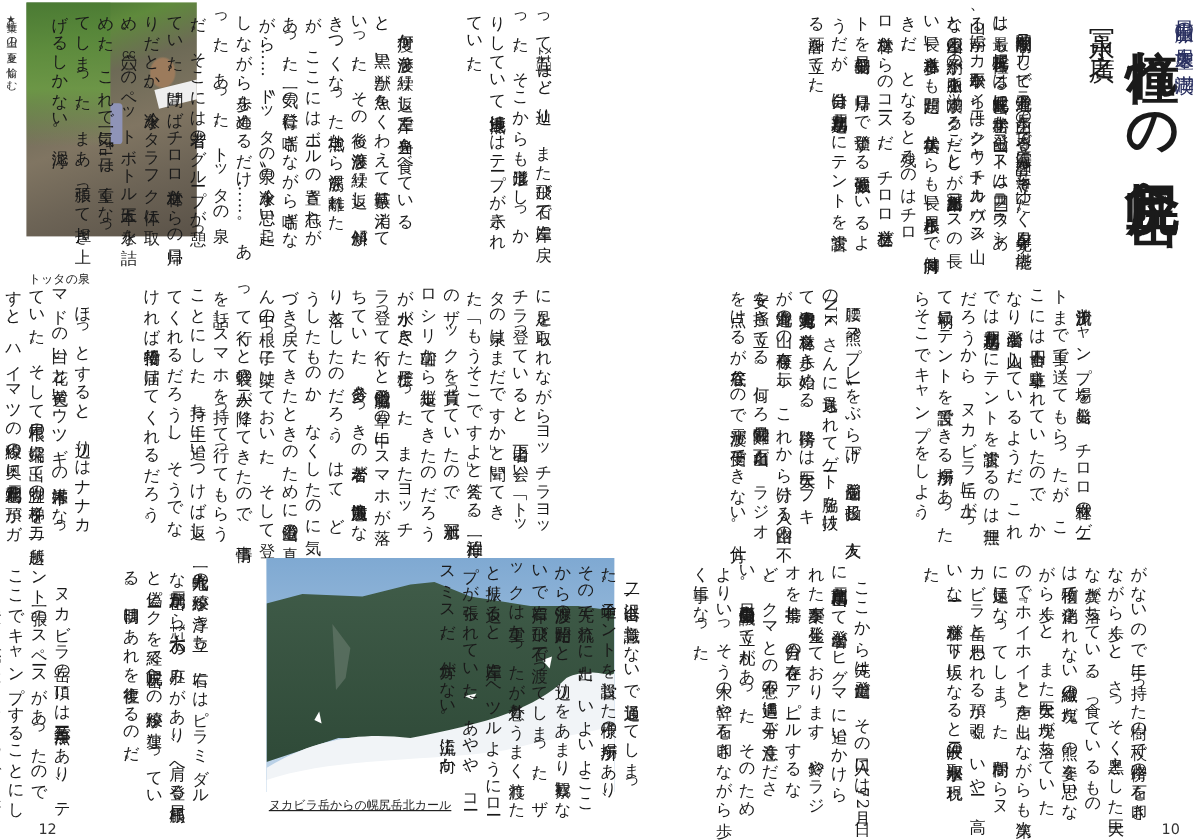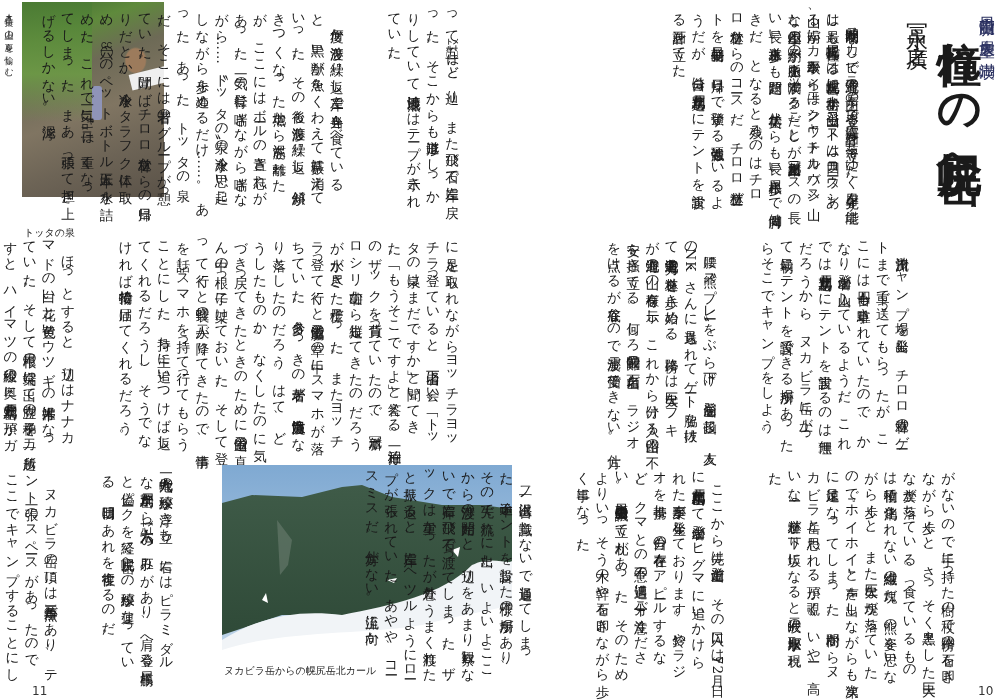--- a/index.html
+++ b/index.html
@@ -49,21 +49,21 @@
     <span class="para noindent">に足を取られながらヨッチラヨッチラ登っていると、下山者に会い、「トッタの泉はまだですか」と聞いてきた。「もうそこですよ」と答える。一泊程度のザックを背負っていたので、新冠ポロシリ山荘から縦走してきたのだろうが水が尽きた様子だった。またヨッチラ登って行くと登山道脇の草の中にスマホが落ちていた。多分さっきの若者が、注意力散漫になり落としたのだろう。はて、どうしたものか。なくしたのに気づき戻ってきたときのために登山道の真ん中の根っ子に架けておいた。そして登って行くと軽装の二人が降りてきたので、事情を話しスマホを持って行ってもらうことにした。持ち主に追いつけば返してくれるだろうし、そうでなければ拾得物で届けてくれるだろう。</span>
     <span class="para">ほっとすると、辺りはナナカマドの白い花と黄色いウツギの灌木帯になっていた。そして尾根の突端に出て脚立の梯子を二カ所越すと、ハイマツの稜線の奥に北戸蔦別岳の頂がガスの間に見え始めた。目線を右に振ると幌尻岳とその北カールがガスの切れ間に覗いた。おお、あれだ、あれだ。ガスはどんどん晴れていき、北にはチロロ西峰とチロロ岳が雲海の上に頭を現し、正面左には北戸蔦別岳から</span>
   </div>
 
   <div class="vblock" style="left:10px;top:466px;width:204px;height:210px;">
     <span class="para noindent">一九六七峰の稜線が浮き立ち、右にはピラミダルな戸蔦別岳から一七六六㍍の肛みがあり、肩へ登る尾根筋と偽ピークを経て幌尻岳への稜線が連なっている。明日はあれを往復するのだ。</span>
     <span class="para">ヌカビラ岳の頂には三等三角点があり、テント一張のスペースがあったのでここでキャンプすることにした。東から風が吹いていたので出入口は西に向けた。</span>
     
   </div>
 
-  <div class="pagenum" style="left:32px;">11</div>
+  <div class="pagenum" style="left:32px;">12</div>
 </div>
 
 <div class="photo photo-mountain">
   <svg width="290" height="195" viewBox="0 0 290 195">
     <defs>
       <linearGradient id="sky" x1="0" y1="0" x2="0" y2="1">
         <stop offset="0" stop-color="#7fa9d2"></stop>
           <stop offset="1" stop-color="#c3d7ea"></stop>
       </linearGradient>
       <linearGradient id="mt" x1="0" y1="0" x2="0" y2="1">
@@ -74,21 +74,21 @@
     <rect width="290" height="195" fill="url(#sky)"></rect>
     <path d="M0 38 L30 30 L80 32 L120 22 L140 20 L170 32 L220 40 L260 40 L290 44 L290 110 L250 150 L200 160 L120 150 L60 150 L0 170 Z" fill="url(#mt)"></path>
     <path d="M55 55 L70 75 L66 100 L58 110 Z" fill="#6b7d6f" opacity=".6"></path>
     <path d="M230 85 L238 82 L236 92 Z" fill="#fff"></path>
     <path d="M165 115 L175 113 L172 118 Z" fill="#fff"></path>
     <path d="M40 135 L44 128 L46 138 Z" fill="#fff"></path>
     <path d="M0 175 C40 150 80 145 120 150 C170 140 220 130 250 100 C270 90 285 100 290 96 L290 195 L0 195 Z" fill="#f1f4f7"></path>
     <path d="M0 185 C60 165 140 170 200 160 C240 150 270 145 290 140 L290 195 L0 195 Z" fill="#ffffff"></path>
   </svg>
 </div>
-<div class="caption" style="left:224px;top:664px;">ヌカビラ岳からの幌尻岳北カール</div>
+<div class="caption" style="left:224px;top:664px;text-decoration:underline;">ヌカビラ岳からの幌尻岳北カール</div>
 
 <div class="page page-right" style="background:transparent;">
   <div class="vblock" style="left:76px;top:4px;width:324px;height:205px;">
     <span class="para">期間制限なしで北海道の山々を登る計画を立てた。先ずは最も憧れる幌尻岳だ。登山コースは四コースあるが、平取からはシャトルバスと山小屋の予約がネックだし、新冠川コースの長い長い林道歩きも問題だ。伏美岳からも長い尾根歩きで健脚向きだ。となると残るのはチロロ林道からのコースだ。チロロ林道ゲートを早朝出発し、日帰りで登頂する強硬派もいるようだが、自分は北戸蔦別岳辺りにテントを設営する計画を立てた。</span>
   </div>
 
   <div class="vblock" style="left:222px;top:4px;width:178px;height:205px;">
     <span class="para">ヌカビラ岳の頂で雲海に落ちゆく夕日を堪能し、幌尻岳では北に十勝岳からトムラウシ山、南にカムイエクウチカウシ山などの山脈を満喫することが出来た。</span>
   </div>
 
@@ -96,18 +96,18 @@
     <span class="para">沙流川キャンプ場を出発し、チロロ林道のゲートまで車で送ってもらったが、ここには十四台も駐車されていたので、かなり登山者が入山しているようだ。これでは北戸蔦別岳辺りにテントを設営するのは無理だろうから、ヌカビラ岳に上がって最初にテントを設営できる場所があったらそこでキャンプをしよう。</span>
     <span class="para">腰に〝熊スプレー〟をぶら下げ、登山届を投函し、友人のN・Kさんに見送られてゲート脇を抜けて北海道電力の林道を歩き始める。路傍には巨大なフキが北海道の山の有様を示し、これから分け入る山路の不安を掻き立てる。何しろ最難関の百名山だ。ラジオを点けるが谷底なので電波が受信できない。仕方</span>
   </div>
 
   <div class="vblock" style="left:18px;top:462px;width:478px;height:215px;">
     <span class="para noindent">がないので手に持った樹の杖で路傍の石を叩きながら歩くと、さっそく黒々とした巨大な糞が落ちている。食っているものは植物で消化されない繊維の塊だ。熊の姿を思いながら歩くと、また巨大な塊が落ちていたので『ホイホイ』と声を出しながらも次第に速足になってしまった。樹間からヌカビラ岳と思われる頂が覗く。いやー、高いなー。林道が下り坂になると二岐沢の取水堰が現れた。</span>
     <span class="para">ここから先は登山道だ。その入口には『7月2日に北戸蔦別岳山頂にて登山者がヒグマに追いかけられた事案が発生しております。鈴やラジオを携帯し、自分の存在をアピールするなど、クマとの不意の遭遇に十分ご注意ください。日高山脈登山会議』の立て札があった。そのためよりいっそう木の幹や石を叩きながら歩く事になった。</span>
     <span class="para">二ノ沢出合は意識しないで通過してしまった。途中テントを設営した様子の場所があり、その先で流れに出た。いよいよここから渡渉の開始だと、辺りをあまり観察しないで右岸に飛び石で渡ってしまった。ザックは重かったが意外とうまく渡れたと振り返ると、左岸にヘツルようにロープが張られていた。あやや、コースミスだ。仕方がない。上流に向か</span>
   </div>
 
-  <div class="pagenum" style="left:478px;">10</div>
+  <div class="pagenum" style="left:468px;">10</div>
 </div>
 
 <div class="author">冨永 之廣</div>
 <div class="title">憧れの幌尻岳へ</div>
 <div class="subtitle">日高山脈の大展望を満喫</div>
 
 </body></html>

